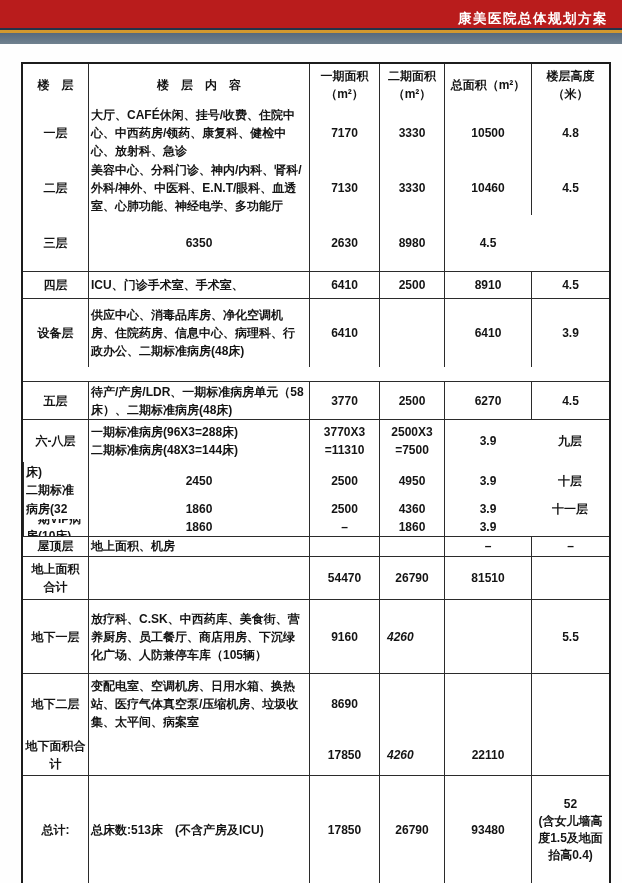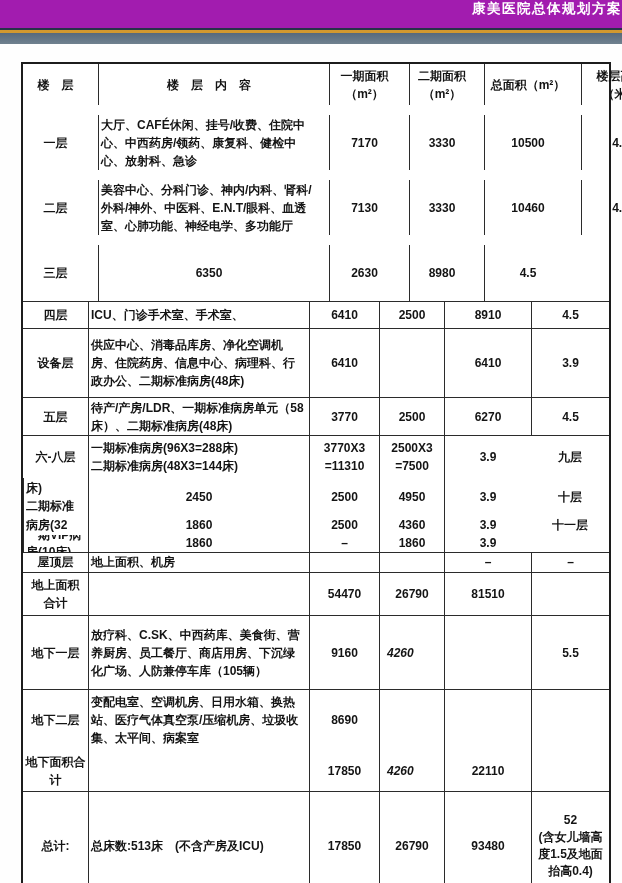--- a/index.html
+++ b/index.html
@@ -1,45 +1,45 @@
 <!DOCTYPE html>
 <html><head>
 <meta charset="utf-8">
 <style>
   html,body{margin:0;padding:0;background:#ffffff;}
   .page{
     width:622px;height:883px;position:relative;background:#fefefe;overflow:hidden;
     font-family:"Liberation Sans","DejaVu Sans",sans-serif;color:#141414;
   }
   
-  .topbar{height:28px;background:#a21caf;display:flex;align-items:flex-start;justify-content:flex-end;}
+  .topbar{height:28px;background:#b91c1c;display:flex;align-items:flex-end;justify-content:flex-end;padding-right:14px;}
   .topbar-title{color:#ffffff;font-size:13.5px;font-weight:bold;letter-spacing:1.5px;}
   .darkline{height:2px;background:#253349;}
   .accentline{height:3px;background:#d2982f;}
   .subband{height:11px;background:linear-gradient(#57697c,#70818f);}
   
   .plan-table{
     position:absolute;left:21px;top:62px;width:586px;
     border:2px solid #1c1c1c;background:#ffffff;
   }
   .sec{display:grid;grid-template-columns:65px 221px 70px 65px 87px 78px;}
   .sec + .sec{border-top:1px solid #2b2b2b;}
   .cell{
     border-left:1px solid #2b2b2b;box-sizing:border-box;
     display:flex;align-items:center;justify-content:center;
     text-align:center;white-space:pre-line;overflow:hidden;
     font-size:12px;line-height:18px;font-weight:600;padding:1px 2px;
   }
   .c1{border-left:none;}
   .lft{justify-content:flex-start;text-align:left;padding-right:5px;}
   .numl{justify-content:flex-start;text-align:left;padding-left:7px;font-style:italic;}
-  .s1{grid-template-rows:41px 55px 55px 56px;gap:10px;}
+  .s1{grid-template-rows:41px 55px 55px 56px;}
   .s2{grid-template-rows:26px;}
   .s3{grid-template-rows:68px;}
-  .s4{grid-template-rows:37px;}
+  .s4{grid-template-rows:37px;margin-top:14px;}
   .s5{grid-template-rows:42px 38px 19px 17px;}
   .s6{grid-template-rows:19px;}
   .s7{grid-template-rows:42px;}
   .s8{grid-template-rows:73px;}
   .s9{grid-template-rows:60px 41px;}
   .s10{grid-template-rows:107px;}
   .small-lh{line-height:17px;}
 </style>
 </head>
 <body>

